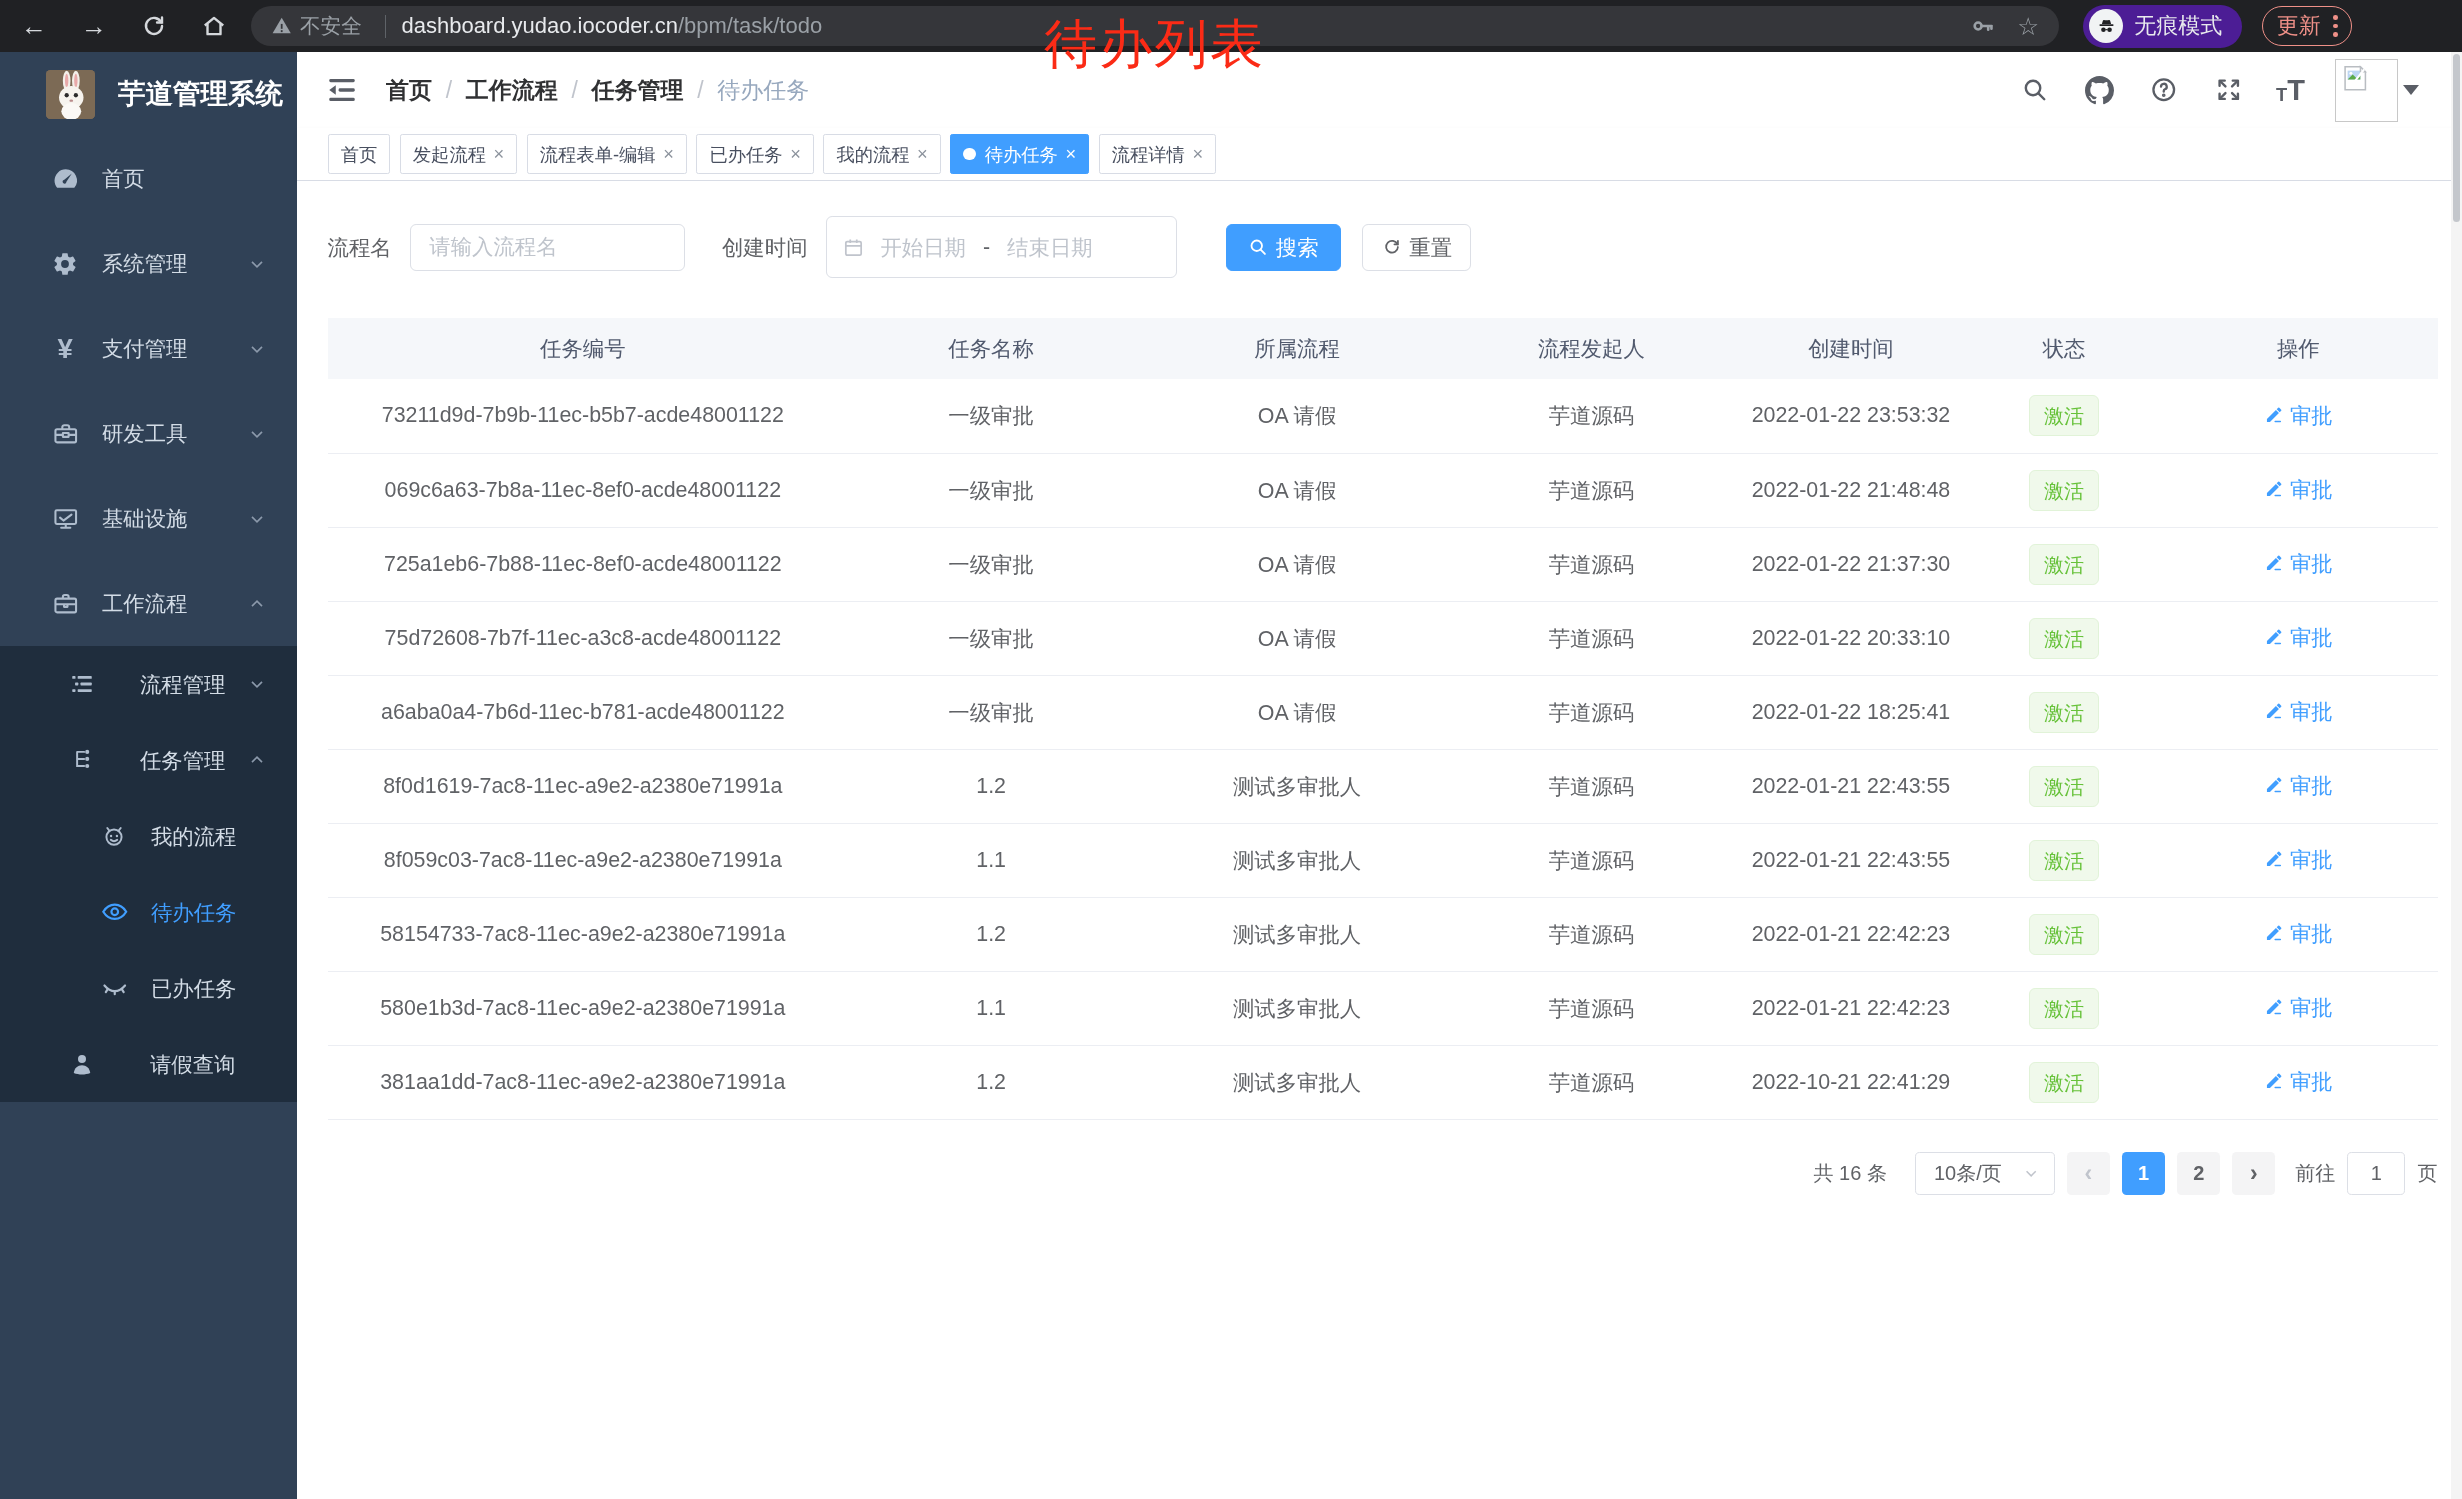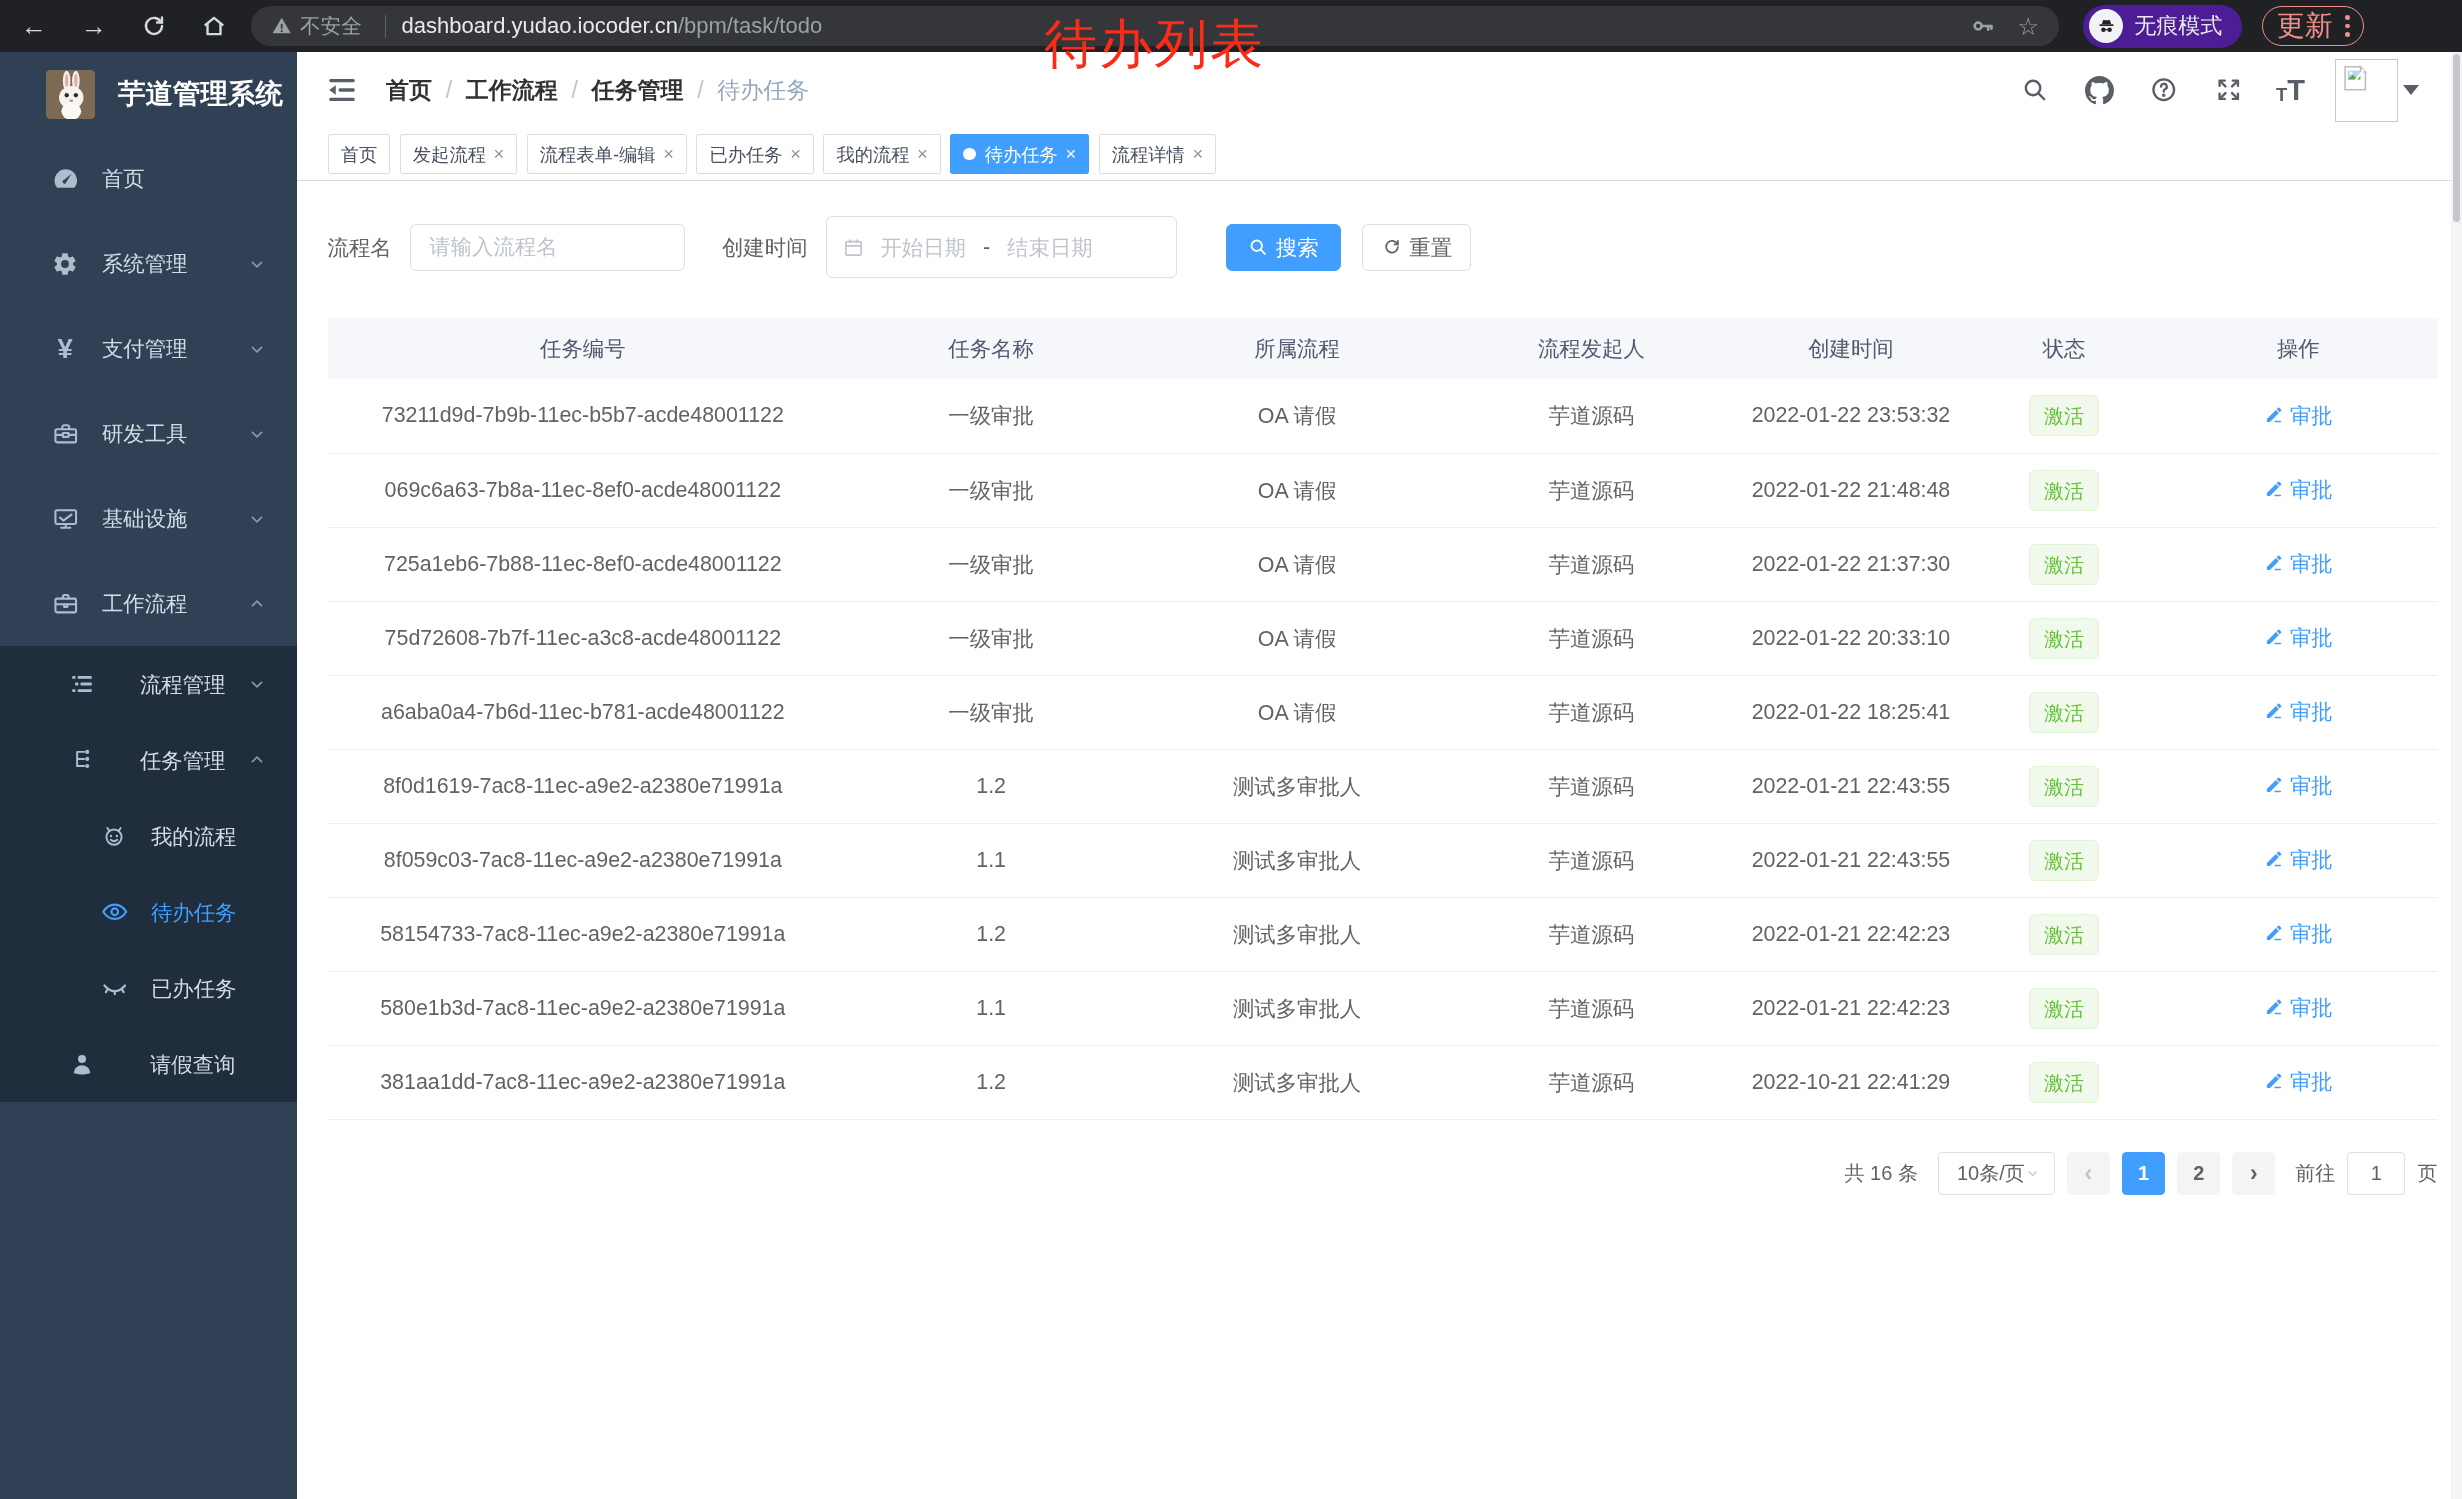--- a/index.html
+++ b/index.html
@@ -18,21 +18,21 @@
   .url-divider { width:1.5px; height:23px; background:#5f6368; margin:0 15.3px; }
   .url-text { font-size:22px; color:#e8eaed; white-space:nowrap; }
   .url-text .path { color:#9aa0a6; }
   .url-spacer { flex:1; }
   .incog-chip { display:flex; align-items:center; gap:10.7px; height:43px; background:#4c1d95;
     border-radius:21.4px; padding:0 20px 0 6.1px; margin-left:24.4px; }
   .incog-circle { width:34px; height:34px; border-radius:50%; background:#f1f3f4;
     display:flex; align-items:center; justify-content:center; }
   .incog-label { color:#e8eaed; font-size:22px; white-space:nowrap; }
   .update-pill { display:flex; align-items:center; gap:12.2px; height:40px; border:1.5px solid #ef9088;
-    border-radius:20px; padding:0 13.7px; margin-left:20px; color:#ef9088; font-size:28px; white-space:nowrap; }
+    border-radius:20px; padding:0 13.7px; margin-left:20px; color:#ef9088; font-size:22px; white-space:nowrap; }
   .vdots { display:inline-flex; flex-direction:column; gap:3.8px; }
   .vdots i { width:4.6px; height:4.6px; border-radius:50%; background:#ef9088; }
 
   
   .annotation { position:absolute; left:1044px; top:9.2px; z-index:50; color:#fb2b16;
     font-size:53px; font-weight:500; letter-spacing:2.3px; pointer-events:none; }
 
   
   .app { display:flex; width:100%; height:1448px; }
   .sidebar { width:297px; background:#304156; flex:none; display:flex; flex-direction:column; }
@@ -105,23 +105,23 @@
     border-bottom:1.5px solid #eceef3; white-space:nowrap; overflow:hidden; }
   .c1{width:24.2%}.c2{width:14.5%}.c3{width:14.5%}.c4{width:13.4%}.c5{width:11.2%}.c6{width:9%}.c7{width:13.2%}
   .badge-success { display:inline-block; padding:0 13.7px; height:41px; line-height:40px;
     background:#f0f9eb; border:1.5px solid #e1f3d8; color:#67c23a; border-radius:6.1px; font-size:20px; }
   .action-link { color:#409eff; cursor:pointer; display:inline-flex; align-items:center; gap:6.1px; font-size:21.4px; }
 
   
   .pagination { display:flex; align-items:center; justify-content:flex-end; gap:12.2px;
     margin-top:32px; font-size:20px; color:#606266; }
   .pg-total { margin-right:7.6px; white-space:nowrap; }
-  .pg-size { width:117px; height:43px; border:1.5px solid #dcdfe6; border-radius:4.6px;
+  .pg-size { width:140px; height:43px; border:1.5px solid #dcdfe6; border-radius:4.6px;
     display:flex; align-items:center; justify-content:space-between; padding:0 13.7px 0 18.3px;
-    color:#606266; cursor:pointer; white-space:nowrap; }
+    color:#606266; cursor:pointer; white-space:nowrap;margin-left:8px; }
   .pg-btn { min-width:43px; height:43px; border-radius:4.6px; background:#f4f4f5; color:#606266;
     display:flex; align-items:center; justify-content:center; font-size:23px; font-weight:600; cursor:pointer; }
   .pg-btn.disabled { color:#c0c4cc; cursor:default; }
   .pg-btn.current { background:#409eff; color:#fff; }
   .pg-num { font-size:20px; }
   .pg-goto { white-space:nowrap; margin-left:7.6px; }
   .pg-input { width:58px; height:43px; border:1.5px solid #dcdfe6; border-radius:4.6px;
     text-align:center; font-size:20px; color:#606266; outline:none; }
 
   

